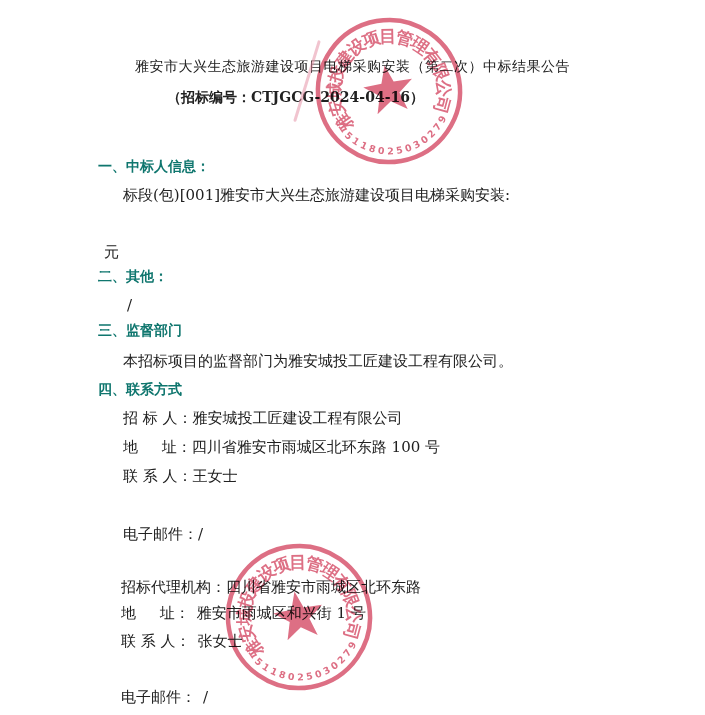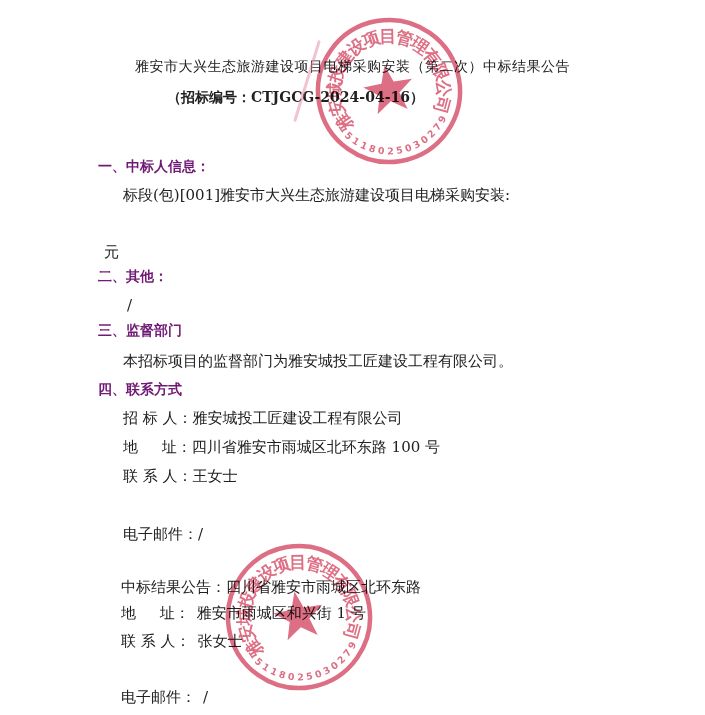--- a/index.html
+++ b/index.html
@@ -14,21 +14,21 @@
   .line{position:absolute;white-space:pre;line-height:20px;font-size:15px;}
   .title{
     position:absolute;left:0;top:58px;width:705px;
     text-align:center;font-size:14px;font-weight:normal;
     letter-spacing:0.5px;white-space:pre;
   }
   .subtitle{
     position:absolute;left:0;top:89px;width:591px;
     text-align:center;font-size:14px;font-weight:bold;white-space:pre;
   }
-  .heading{font-size:14px;font-weight:bold;color:#701a75;}
+  .heading{font-size:14px;font-weight:bold;color:#0f766e;}
   .lbl{white-space:pre;}
   .val{white-space:pre;}
   .val-gap{margin-left:7px;}
   .seal{
     position:absolute;width:160px;height:160px;
     mix-blend-mode:multiply;
     pointer-events:none;
   }
   .seal-top{left:309px;top:11px;}
   .seal-bottom{left:219px;top:537px;}
@@ -57,21 +57,21 @@
   <div class="line heading" style="left:98px;top:320px">三、监督部门</div>
   <div class="line" style="left:123px;top:351px">本招标项目的监督部门为雅安城投工匠建设工程有限公司。</div>
 
   <div class="line heading" style="left:98px;top:379px">四、联系方式</div>
 
   <div class="line" style="left:123px;top:408px"><span class="lbl">招 标 人：</span><span class="val">雅安城投工匠建设工程有限公司</span></div>
   <div class="line" style="left:123px;top:437px"><span class="lbl">地     址：</span><span class="val">四川省雅安市雨城区北环东路 100 号</span></div>
   <div class="line" style="left:123px;top:466px"><span class="lbl">联 系 人：</span><span class="val">王女士</span></div>
   <div class="line" style="left:123px;top:524px"><span class="lbl">电子邮件：</span><span class="val">/</span></div>
 
-  <div class="line" style="left:121px;top:577px"><span class="lbl">中标结果公告：</span><span class="val">四川省雅安市雨城区北环东路</span></div>
+  <div class="line" style="left:121px;top:577px"><span class="lbl">招标代理机构：</span><span class="val">四川省雅安市雨城区北环东路</span></div>
   <div class="line" style="left:121px;top:603px"><span class="lbl">地     址：</span><span class="val val-gap">雅安市雨城区和兴街 1 号</span></div>
   <div class="line" style="left:121px;top:631px"><span class="lbl">联 系 人：</span><span class="val val-gap">张女士</span></div>
   <div class="line" style="left:121px;top:687px"><span class="lbl">电子邮件：</span><span class="val val-gap">/</span></div>
 
   <div class="seal-smudge"></div>
   <div class="seal seal-top"><svg width="160" height="160" viewBox="0 0 160 160">
         <g opacity="0.82" transform="rotate(-10 80 80)">
           <circle cx="80" cy="80" r="71" fill="none" stroke="#d6506a" stroke-width="4.5"></circle>
           <polygon points="80.0,54.0 86.2,71.5 104.7,72.0 90.0,83.2 95.3,101.0 80.0,90.5 64.7,101.0 70.0,83.2 55.3,72.0 73.8,71.5" fill="#d6506a"></polygon>
           <text x="30.15" y="103.24" font-size="17" font-weight="600" text-anchor="middle" dominant-baseline="central" fill="#d6506a" transform="rotate(-115.0 30.15 103.24)">雅</text>

